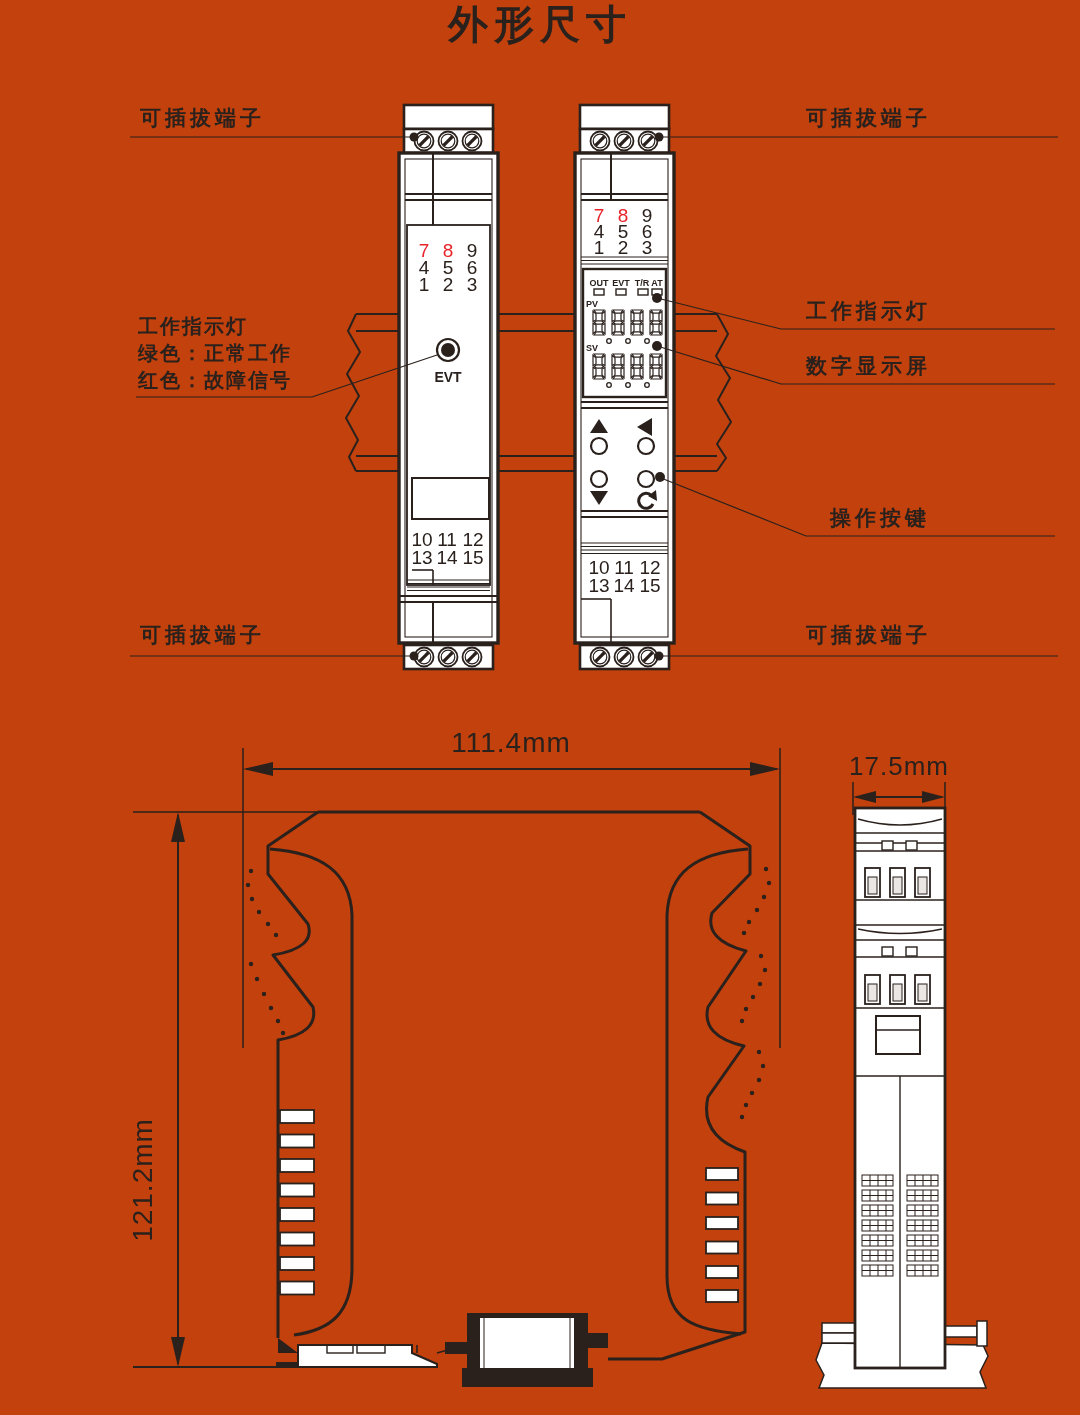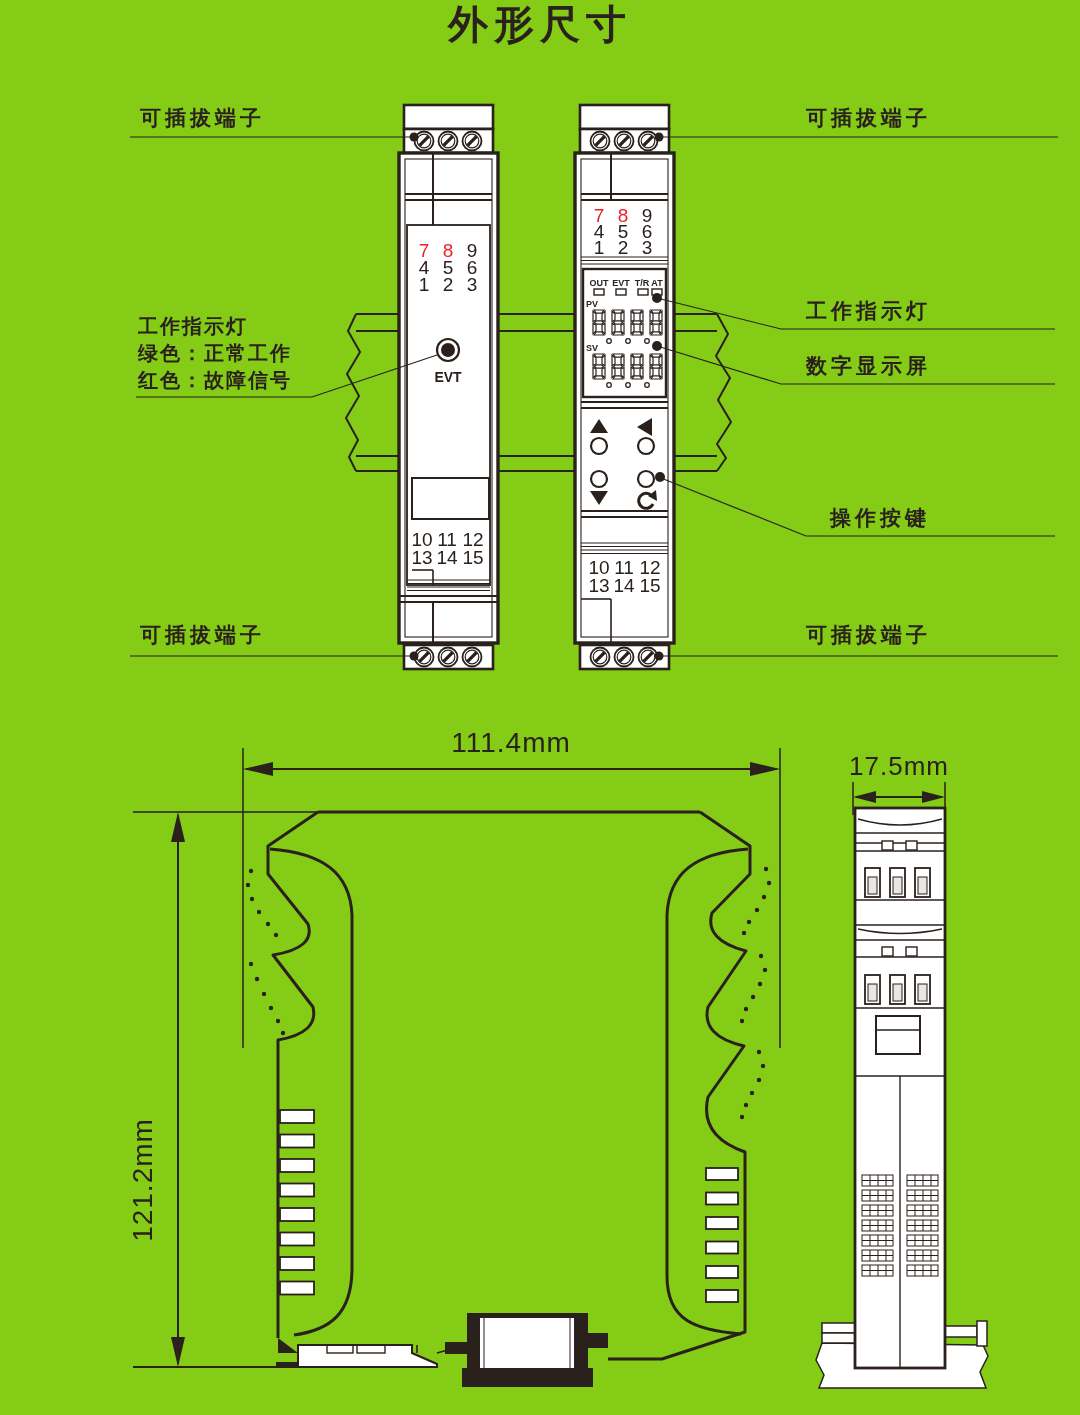--- a/index.html
+++ b/index.html
@@ -1,16 +1,16 @@
 <!DOCTYPE html>
 <html><head>
 <meta charset="utf-8">
 <style>
   html,body{margin:0;padding:0;background:#ffffff;}
-  .canvas{position:relative;width:1080px;height:1415px;background:#84cc16;overflow:hidden;}
+  .canvas{position:relative;width:1080px;height:1415px;background:#c2410c;overflow:hidden;}
   svg{position:absolute;left:0;top:0;}
   text{font-family:"Liberation Sans","DejaVu Sans",sans-serif;fill:#2a211d;}
   .cjk{font-size:21px;letter-spacing:4px;font-weight:bold;}
   .cjk-s{font-size:20px;letter-spacing:2px;font-weight:bold;}
   .ttl{font-size:40px;letter-spacing:6px;font-weight:bold;}
   .num{font-size:19px;font-weight:normal;}
   .num-red{font-size:19px;font-weight:normal;fill:#e8232a;}
   .tiny{font-size:9px;font-weight:bold;}
   .dim{font-size:28px;letter-spacing:1px;font-weight:normal;}
   .ln{stroke:#2a211d;fill:none;}

